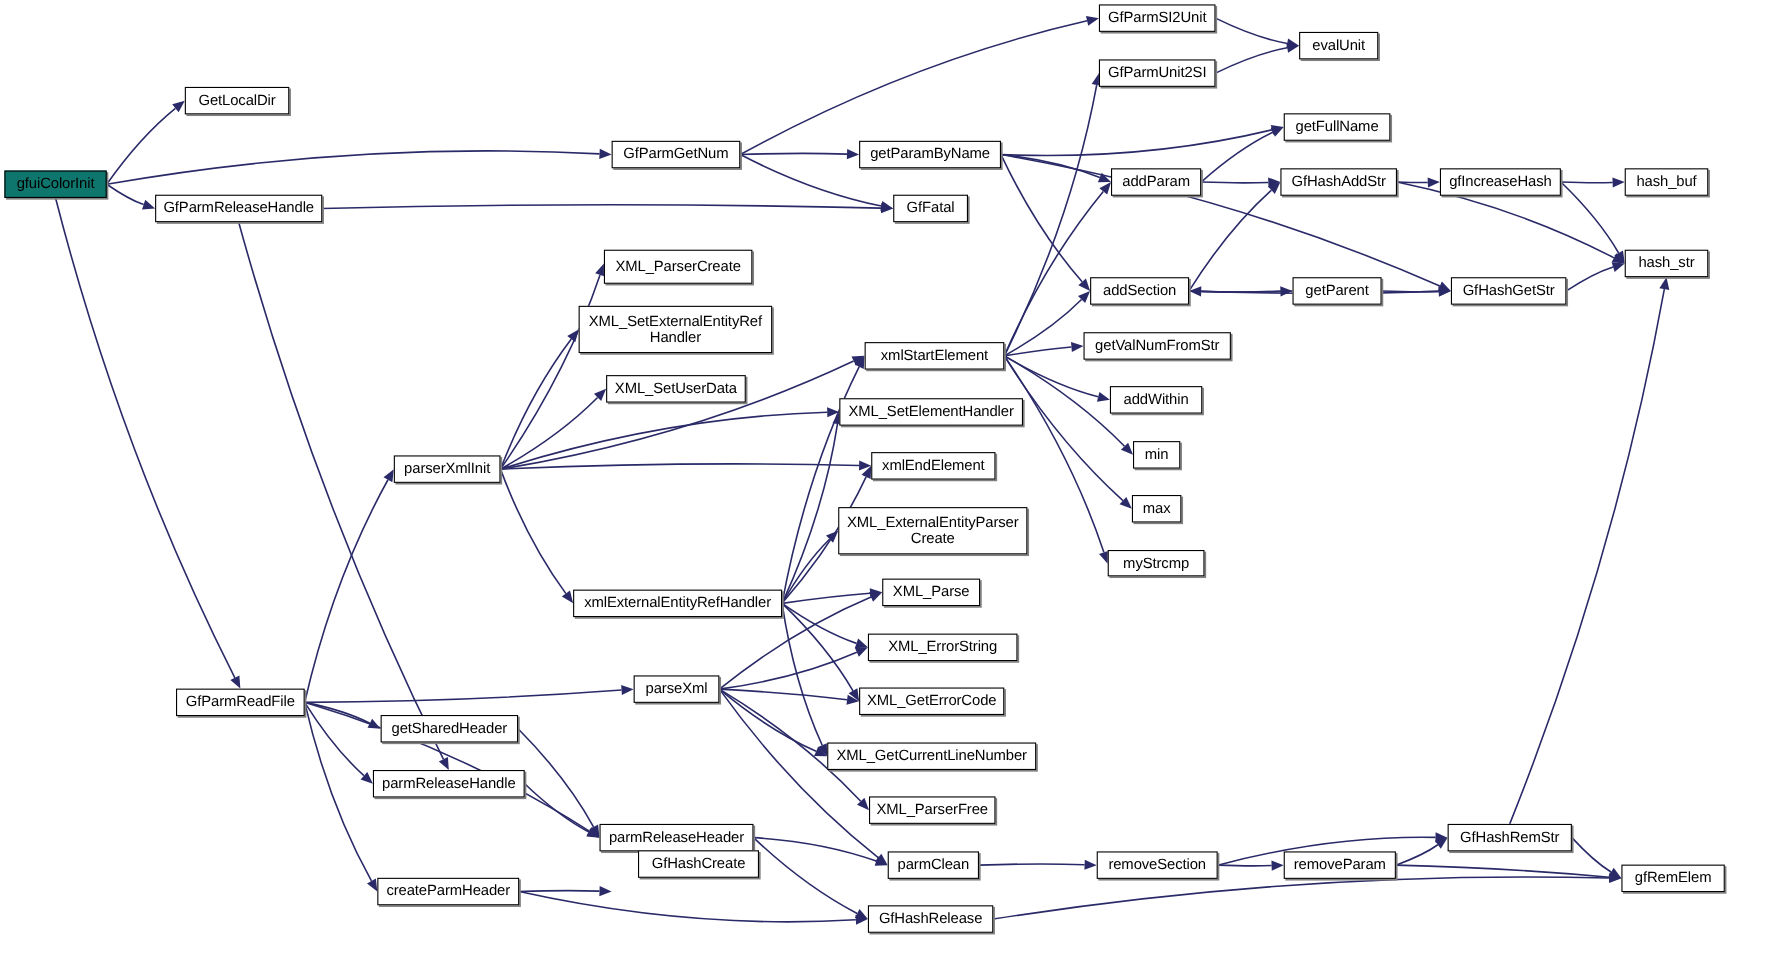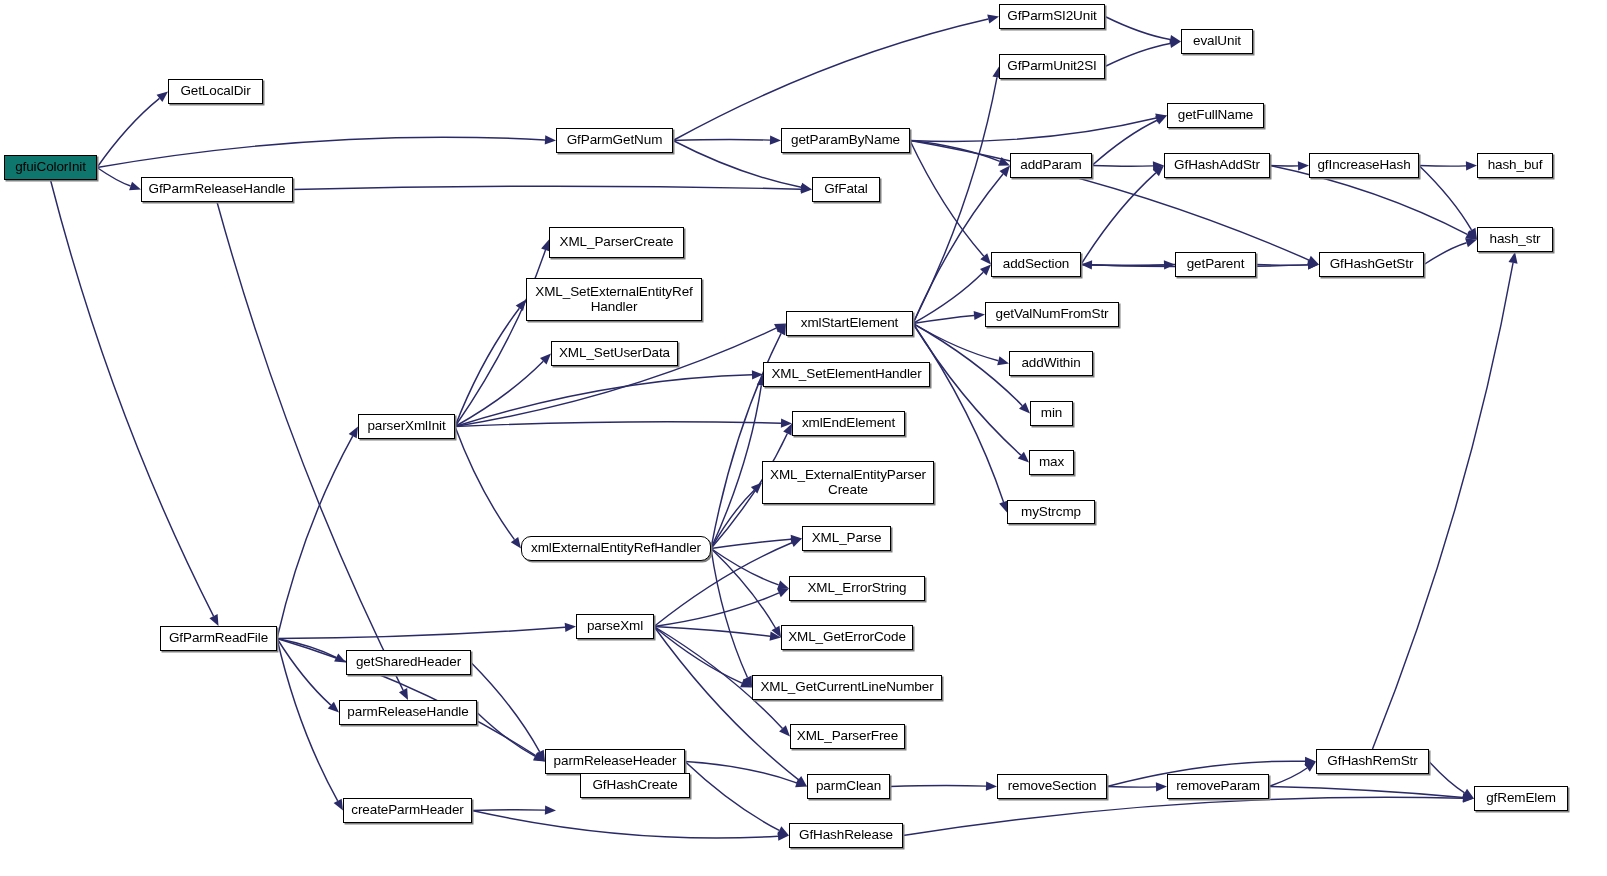--- a/index.html
+++ b/index.html
@@ -262,21 +262,21 @@
       <div class="node" style="left: 792px; top: 411px; width: 113px; height: 25px;">
         <span>xmlEndElement</span>
       </div>
       <div class="node" style="left: 762px; top: 461px; width: 172px; height: 43px;">
         <span>XML_ExternalEntityParser
 Create</span>
       </div>
       <div class="node" style="left: 358px; top: 414px; width: 97px; height: 25px;">
         <span>parserXmlInit</span>
       </div>
-      <div class="node" style="left: 521px; top: 536px; width: 190px; height: 25px; border-radius: 10px;">
+      <div class="node" style="left: 521px; top: 536px; width: 190px; height: 25px;">
         <span>xmlExternalEntityRefHandler</span>
       </div>
       <div class="node" style="left: 802px; top: 526px; width: 89px; height: 25px;">
         <span>XML_Parse</span>
       </div>
       <div class="node" style="left: 789px; top: 576px; width: 136px; height: 25px;">
         <span>XML_ErrorString</span>
       </div>
       <div class="node" style="left: 781px; top: 625px; width: 132px; height: 25px;">
         <span>XML_GetErrorCode</span>

